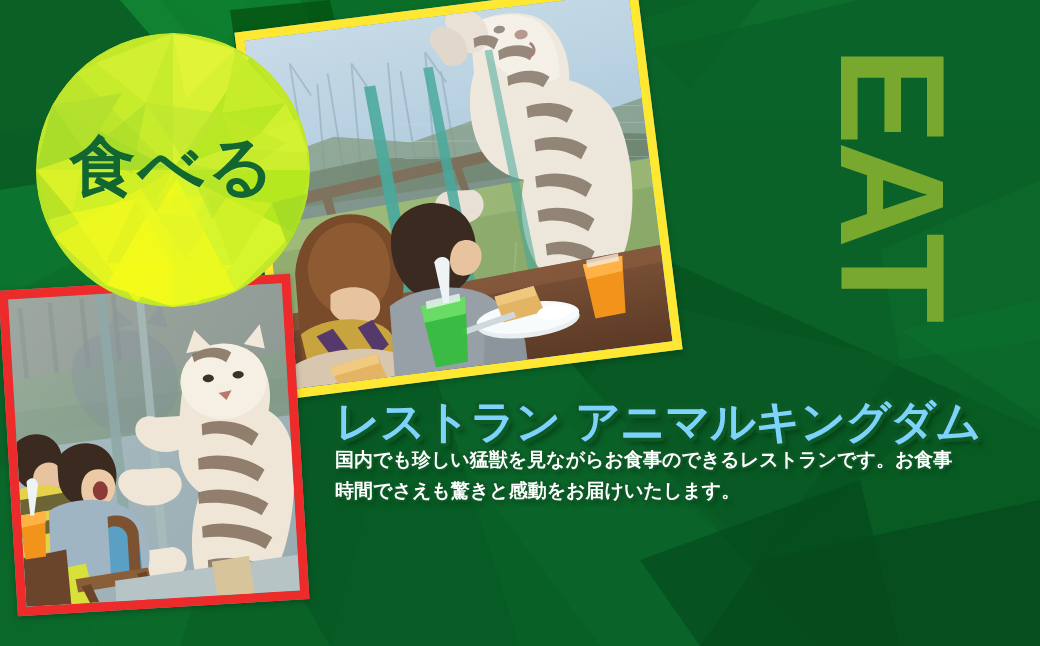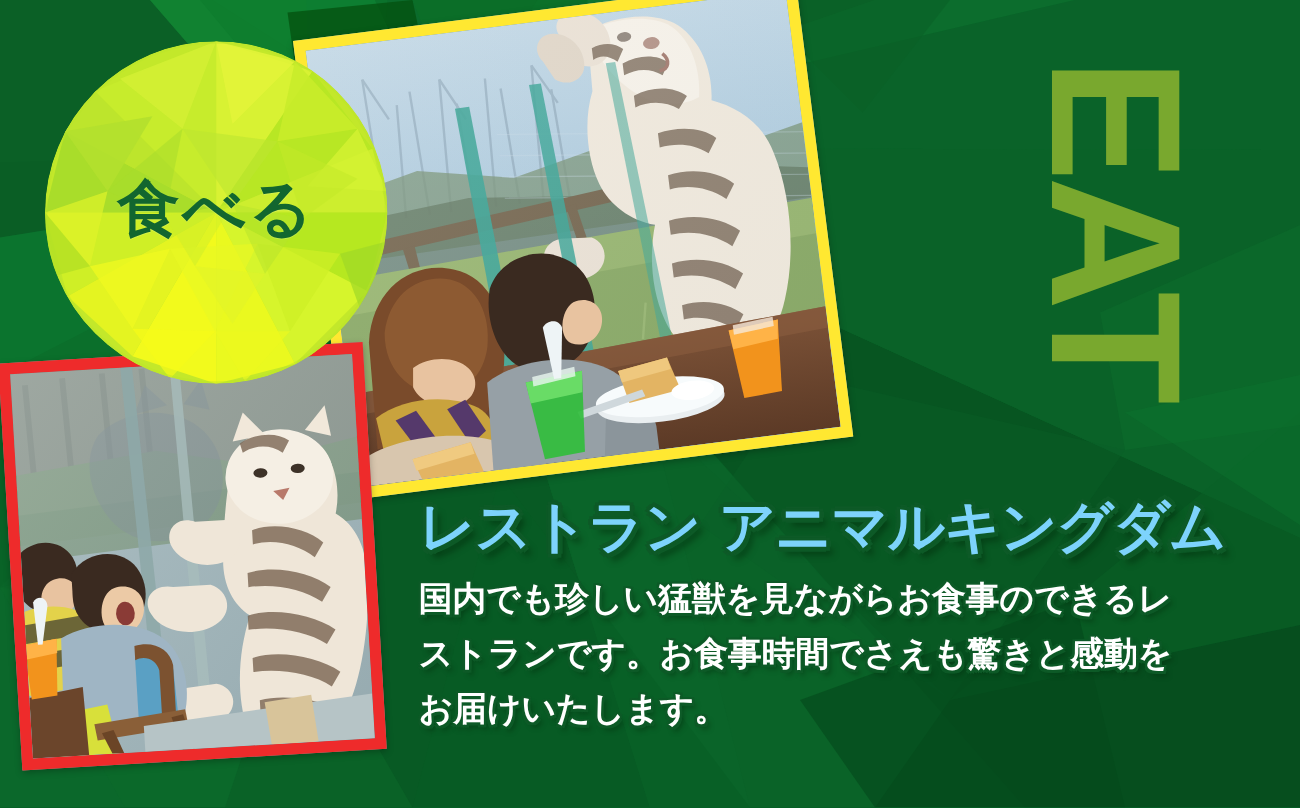--- a/index.html
+++ b/index.html
@@ -67,21 +67,21 @@
     position:absolute;
     left:36px; top:33px;
     width:274px; height:274px;
     border-radius:50%;
     overflow:hidden;
   }
   .badge svg { display:block; width:100%; height:100%; }
   .badge-label {
     position:absolute; inset:0;
     display:flex; align-items:center; justify-content:center;
-    font-size:50px;
+    font-size:66px;
     font-weight:bold;
     color:#12662f;
     letter-spacing:2px;
     font-family:"DejaVu Sans","Liberation Sans",sans-serif;
     padding-bottom:6px;
     text-shadow:0 1px 0 rgba(255,255,255,.15);
   }
 
   
   .copy { position:absolute; left:335px; top:398px; width:680px; }
@@ -98,22 +98,21 @@
        0 -3px 0 #0d5a27,  0 3px 0 #0d5a27,
       -3px -3px 0 #0d5a27, 3px -3px 0 #0d5a27,
       -3px 3px 0 #0d5a27,  3px 3px 0 #0d5a27,
       -4px 0 0 #0d5a27,  4px 0 0 #0d5a27,
        0 -4px 0 #0d5a27,  0 4px 0 #0d5a27,
        5px 6px 5px rgba(0,40,10,.55);
     white-space:nowrap;
   }
 
   .body-copy {
-    margin-top:13px;
-    font-size:27px;
+    font-size:19px;
     font-weight:bold;
     color:#ffffff;
     line-height:1.62;
     letter-spacing:0px;
     width:630px;
     font-family:Liberation Serif, serif;
     text-shadow:
       -2px 0 0 #0d5a27, 2px 0 0 #0d5a27,
        0 -2px 0 #0d5a27, 0 2px 0 #0d5a27,
       -2px -2px 0 #0d5a27, 2px -2px 0 #0d5a27,

